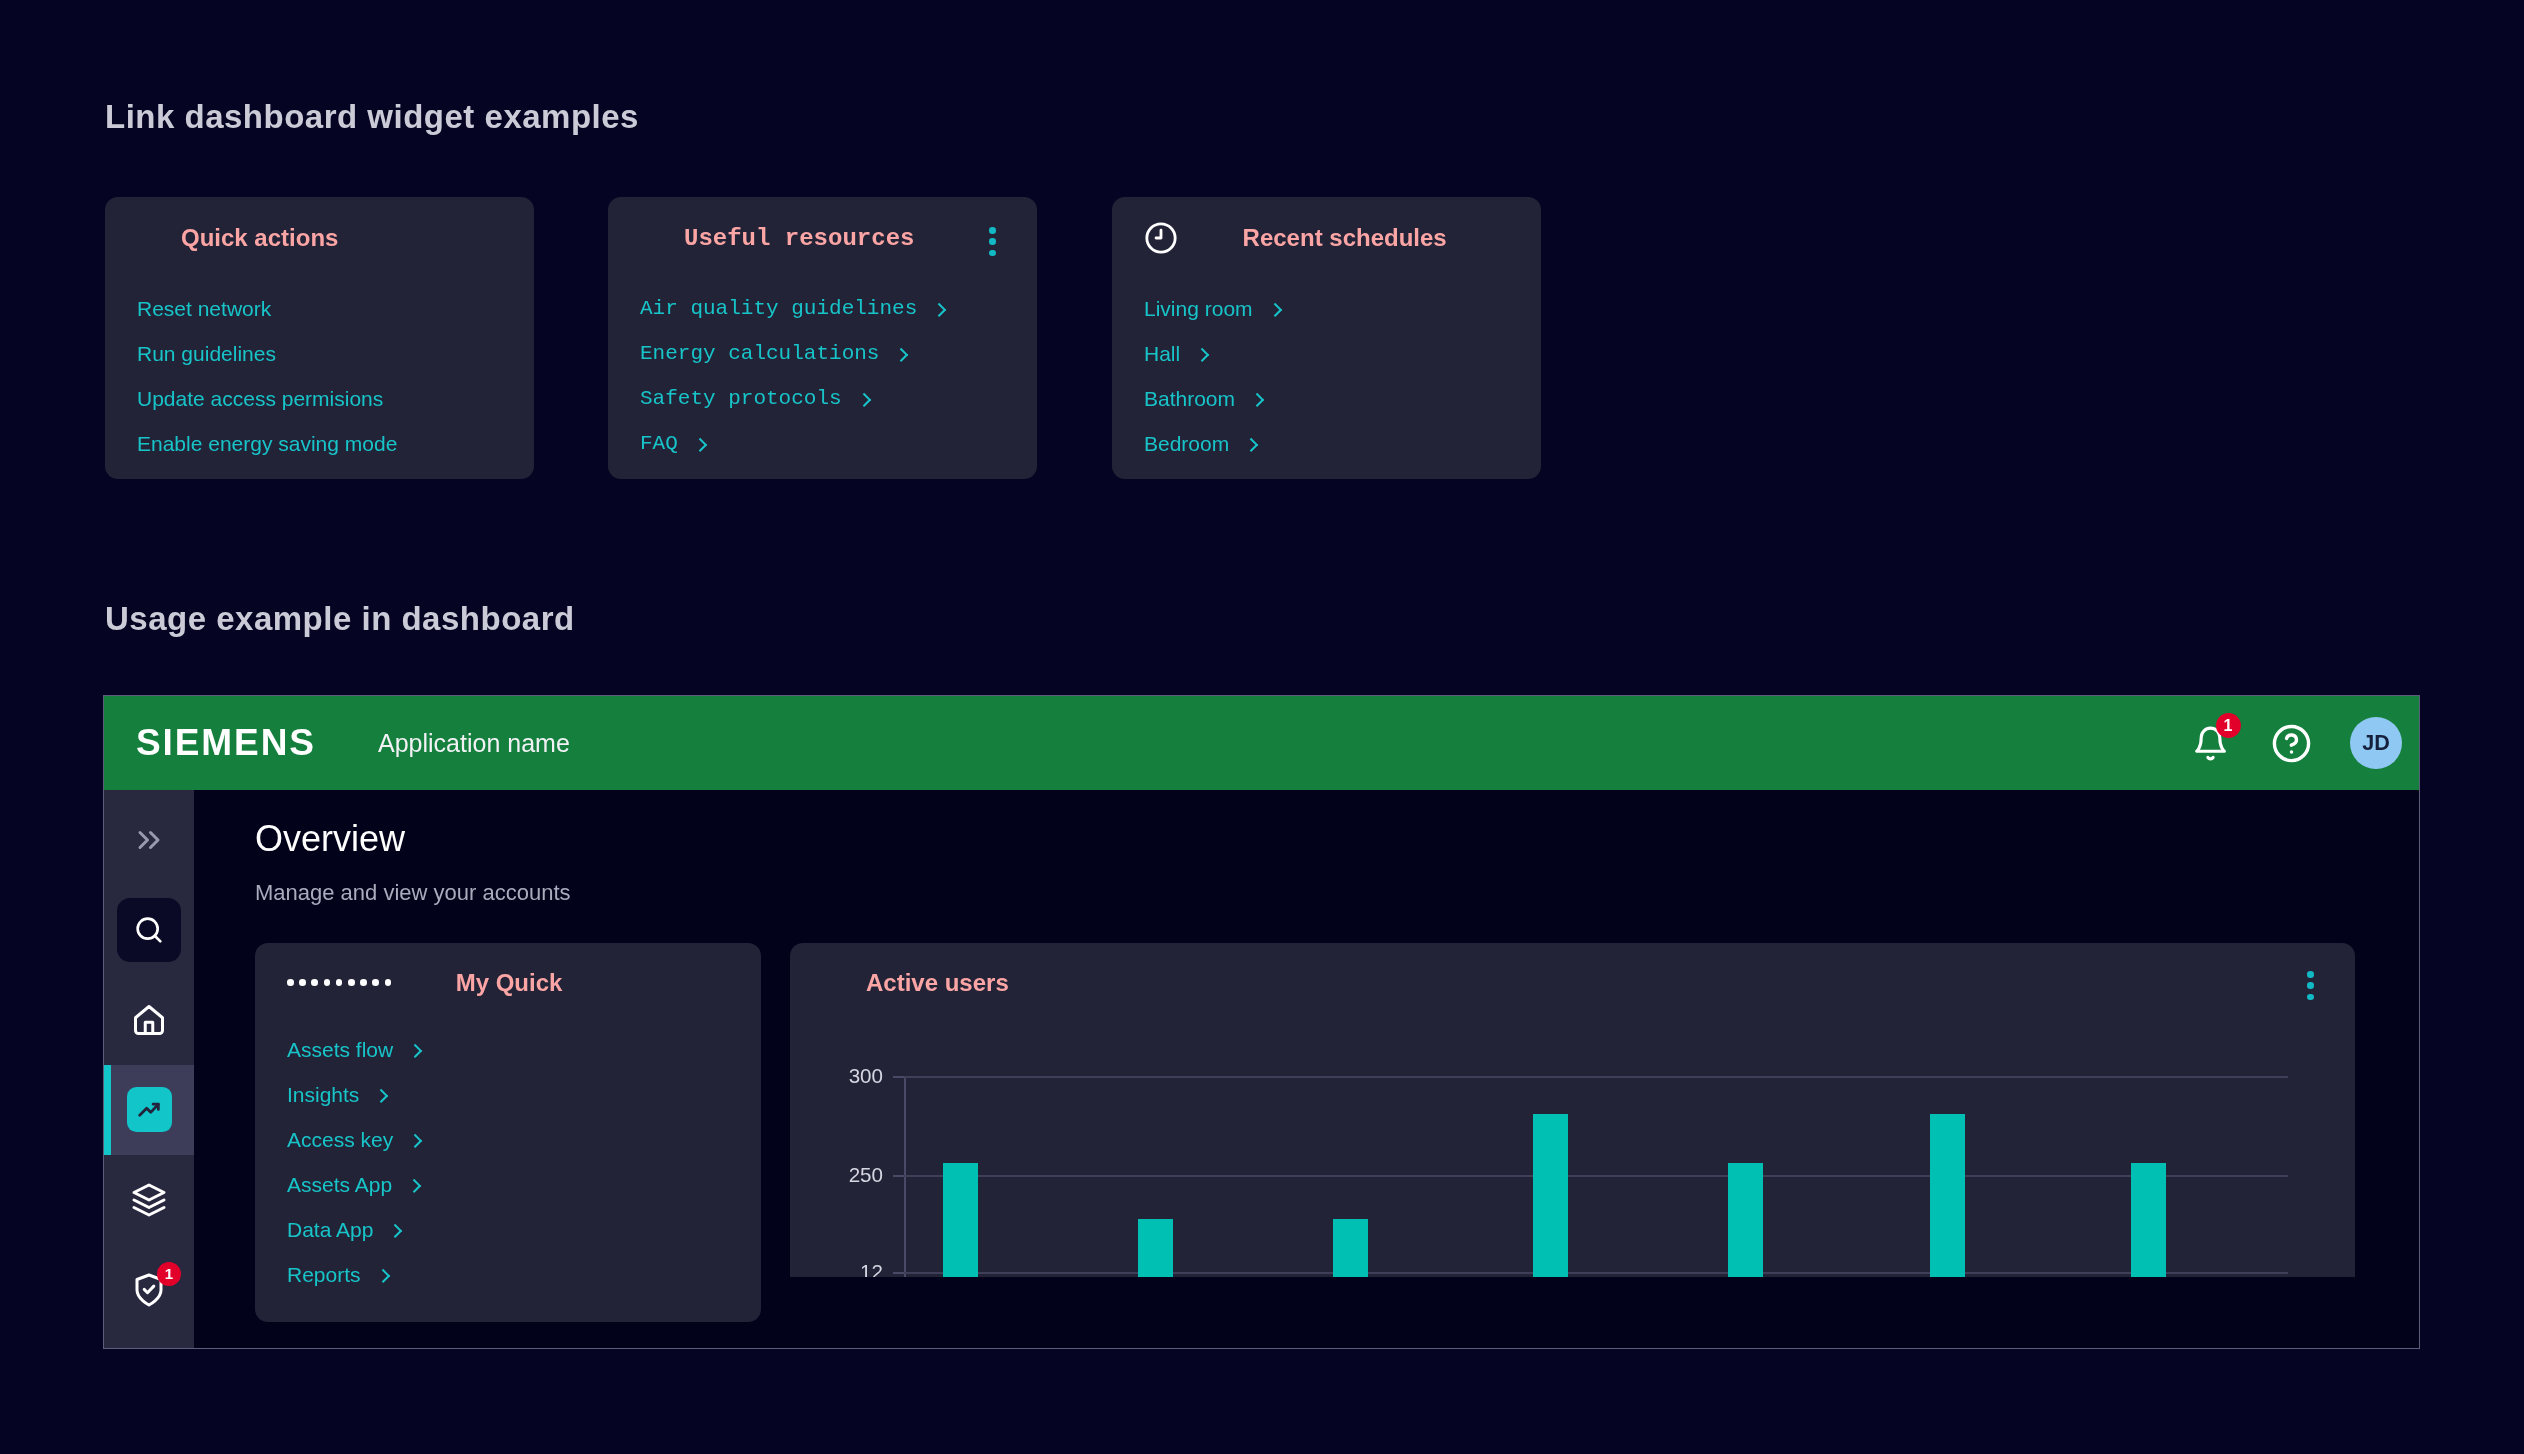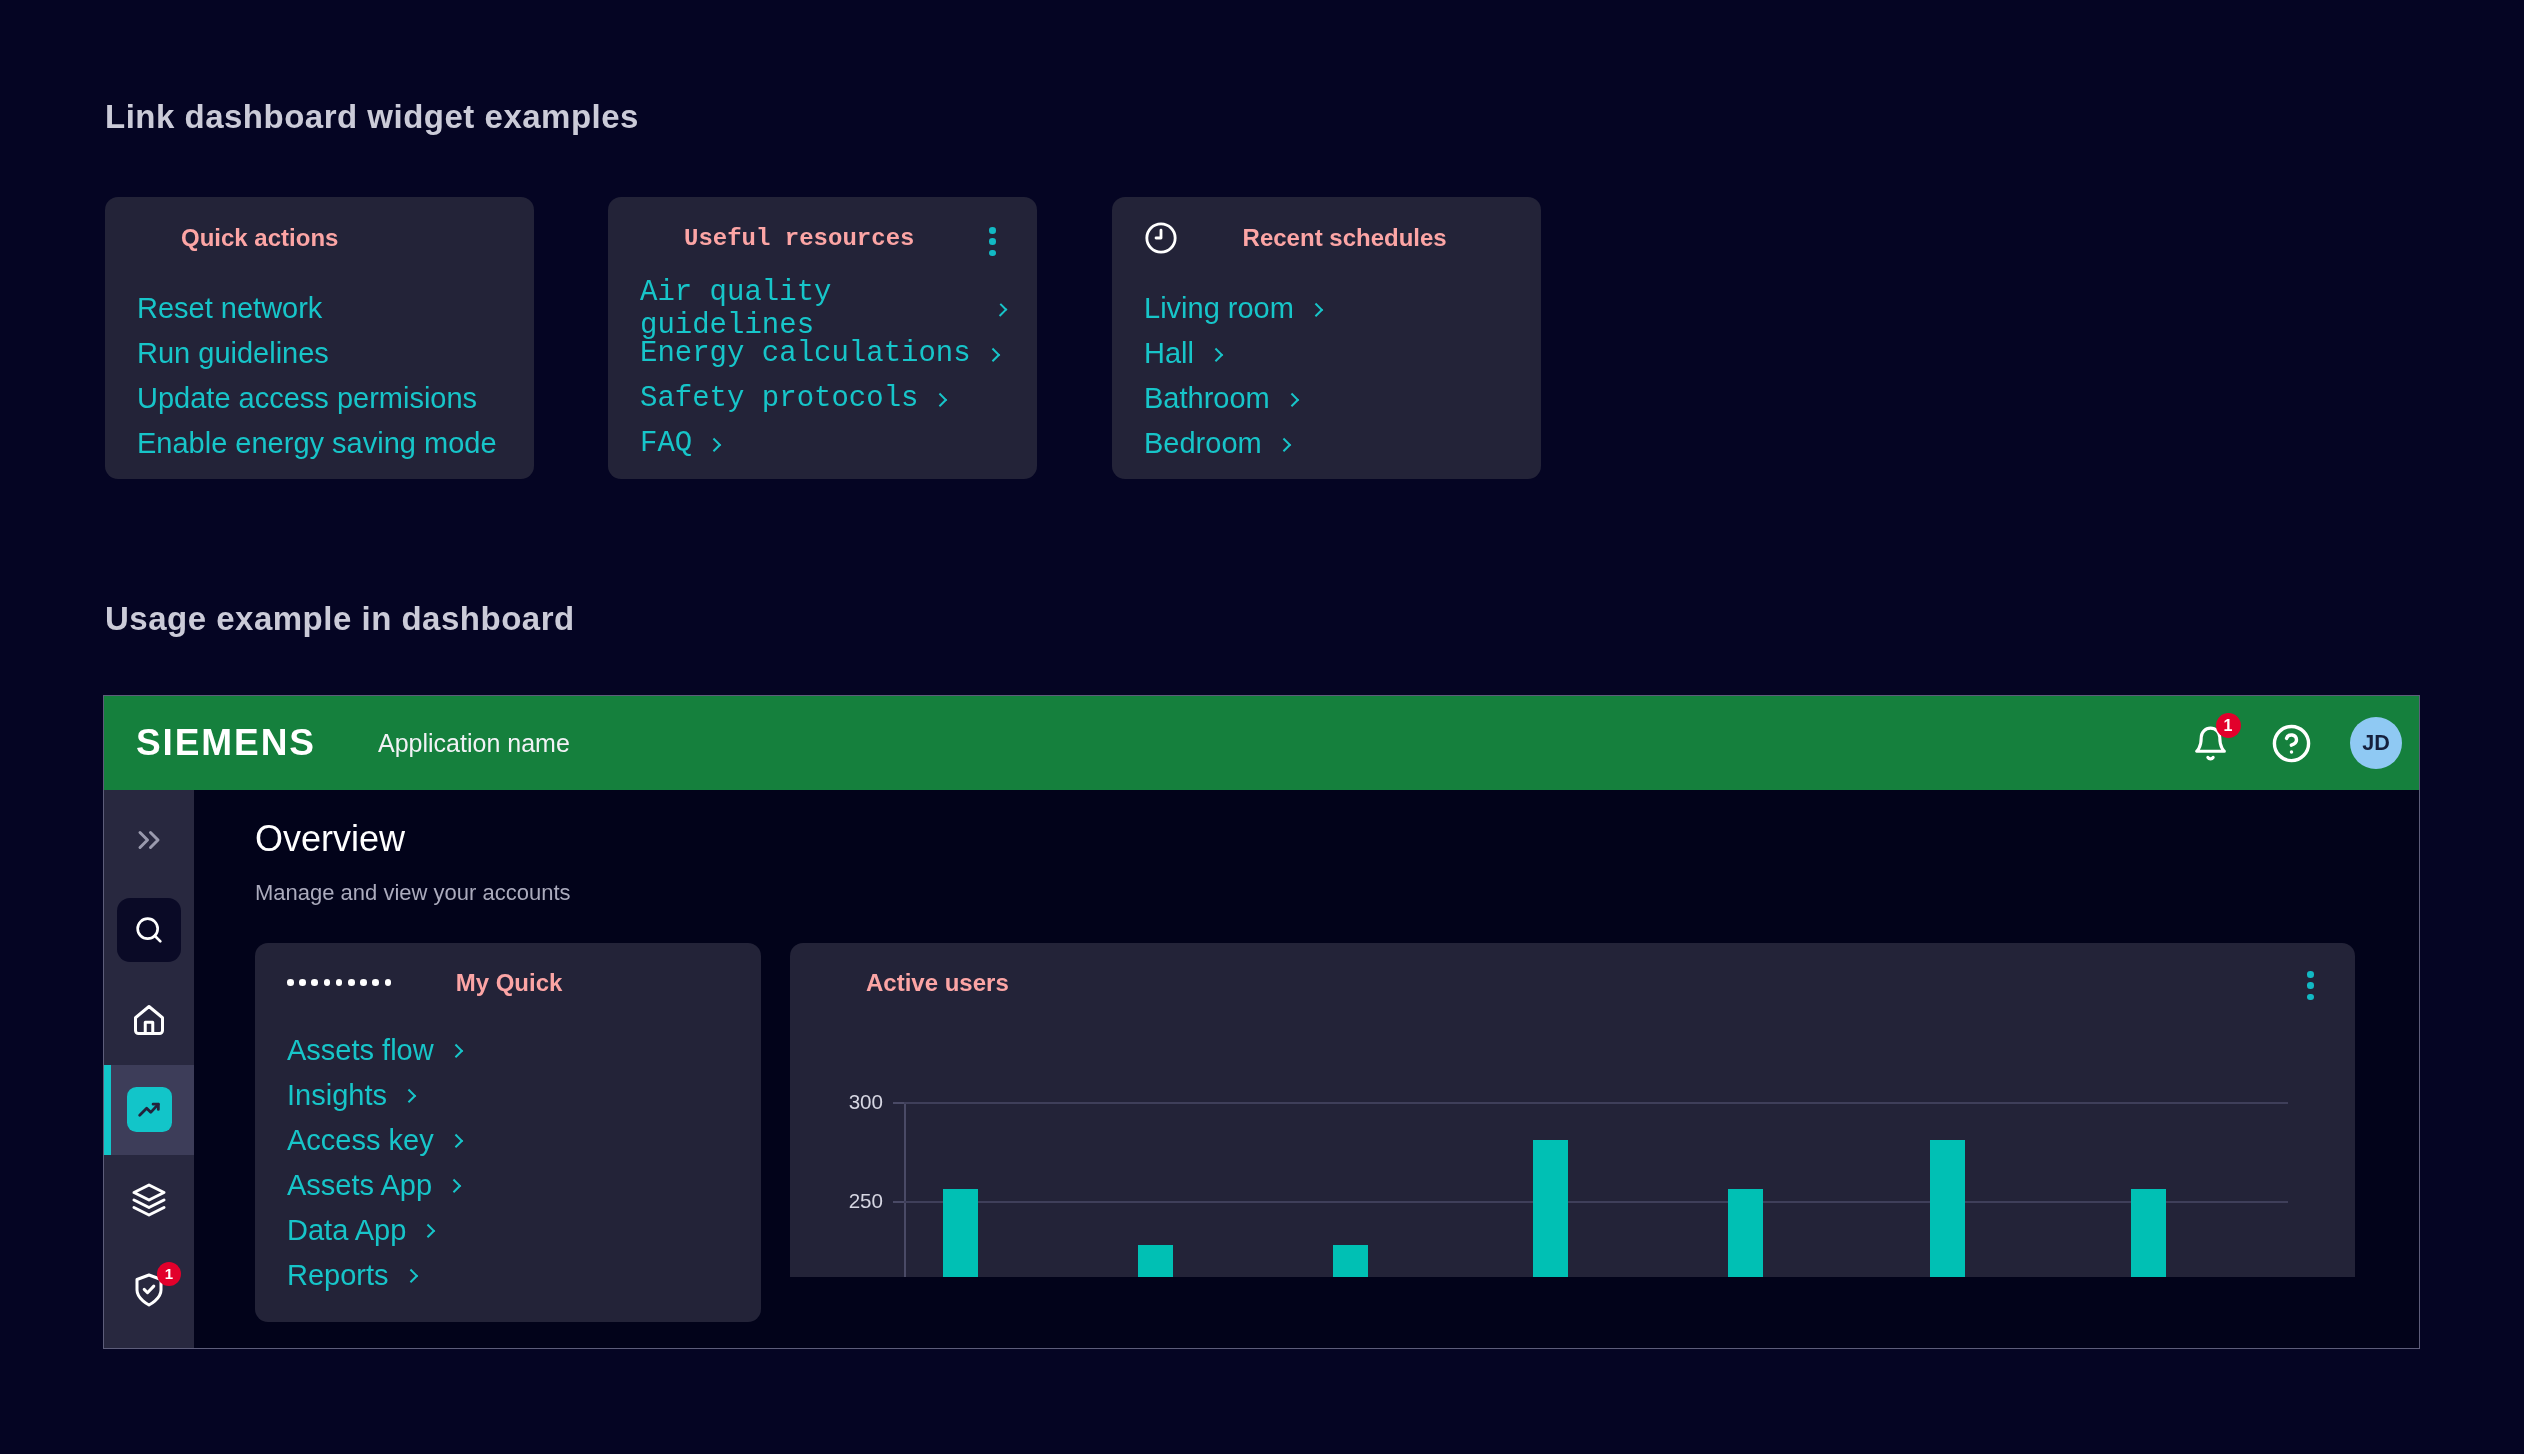--- a/index.html
+++ b/index.html
@@ -16,21 +16,21 @@
   .qa { left:105px; } .ur { left:608px;font-family:Liberation Mono, monospace; } .rs { left:1112px; }
   .card-head { display:flex; align-items:center; height:34px; position:relative; }
   .card-title { font-size:24px; font-weight:700; color:#fca5a5;margin-left:44px; }
   .card-head .head-icon { margin-right:20.6px; flex:0 0 auto; display:flex; }
 
   .kebab { position:absolute; right:5.6px; top:1.9px; display:flex; flex-direction:column; gap:4.7px; cursor:pointer; padding:3.7px; }
   .kebab i { width:6.6px; height:6.6px; border-radius:50%; background:#12B9C4; }
 
   .links { margin-top:31px; }
   .link-row { height:45px; display:flex; align-items:center; cursor:pointer; }
-  .link-text { font-size:29px; color:#17C5C9; }
+  .link-text { font-size:21px; color:#17C5C9; }
   .chev { width:10.3px; height:10.3px; border-top:2.8px solid #17C5C9; border-right:2.8px solid #17C5C9; transform:rotate(45deg); margin-left:17px; margin-top:1.9px; }
 
   
   .dashboard { position:absolute; left:103px; top:695px; width:2317px; height:654px; border:1.9px solid #5D5D7A; background:#02031A; overflow:hidden; }
   .dash-header { position:absolute; left:0; top:0; width:100%; height:94px; background:#15803d; display:flex; align-items:center; }
   .logo { position:absolute; left:32px; font-size:37px; font-weight:700; color:#FFFFFF; letter-spacing:1.9px; }
   .app-name { position:absolute; left:274px; font-size:25px; color:#F2F2F6; }
   .header-actions { position:absolute; right:17px; display:flex; align-items:center; gap:36px; }
   .icon-btn { position:relative; width:45px; height:45px; display:flex; align-items:center; justify-content:center; cursor:pointer; }
   .badge { position:absolute; top:-7.5px; right:-7.5px; min-width:25px; height:25px; border-radius:13px; background:#E2002B; color:#fff; font-size:16px; font-weight:700; display:flex; align-items:center; justify-content:center; }
@@ -48,21 +48,21 @@
   .main { position:absolute; left:90px; top:94px; width:2225px; height:559px; background:#02031A; }
   .pg-title { position:absolute; left:61px; top:28px; font-size:36px; font-weight:400; color:#FFFFFF; }
   .pg-sub { position:absolute; left:61px; top:90px; font-size:22px; color:#ABABBD; }
 
   .myapps { position:absolute; left:61px; top:153px; width:506px; height:379px; padding:22.5px 32px; }
   .myapps .links { margin-top:28px; }
   .grid-icon { display:grid; grid-template-columns:repeat(3,6.6px); gap:5.6px; }
   .grid-icon i { width:6.6px; height:6.6px; border-radius:50%; background:#FFFFFF; }
 
   .chart-card { position:absolute; left:596px; top:153px; width:1565px; height:334px; padding:22.5px 32px; border-radius:13px 13px 0 0; overflow:hidden; }
-  .plot { position:absolute; left:114px; top:159px; width:1384px; height:256px;padding-left:28px; }
+  .plot { position:absolute; left:114px; top:133px; width:1384px; height:256px;padding-left:28px; }
   .y-axis { position:absolute; left:0; top:0; width:1.9px; height:256px; background:#4A4A66; }
   .gridline { position:absolute; left:0; width:1384px; height:1.9px; background:#3F3F5A; }
   .gtick { position:absolute; left:-11.2px; width:11.2px; height:1.9px; background:#4A4A66; }
   .glabel { position:absolute; left:-98px; width:77px; text-align:right; font-size:20.6px; color:#D6D6E2; transform:translateY(-12.2px); }
   .bar { position:absolute; bottom:0; background:#00C0B4; }
 
   svg.ic { stroke:#FFFFFF; fill:none; stroke-width:2; stroke-linecap:round; stroke-linejoin:round; }
   svg.ic.gray { stroke:#9A9AAE; }
   svg.ic.dark { stroke:#23233C; stroke-width:2.4; }
 </style>

